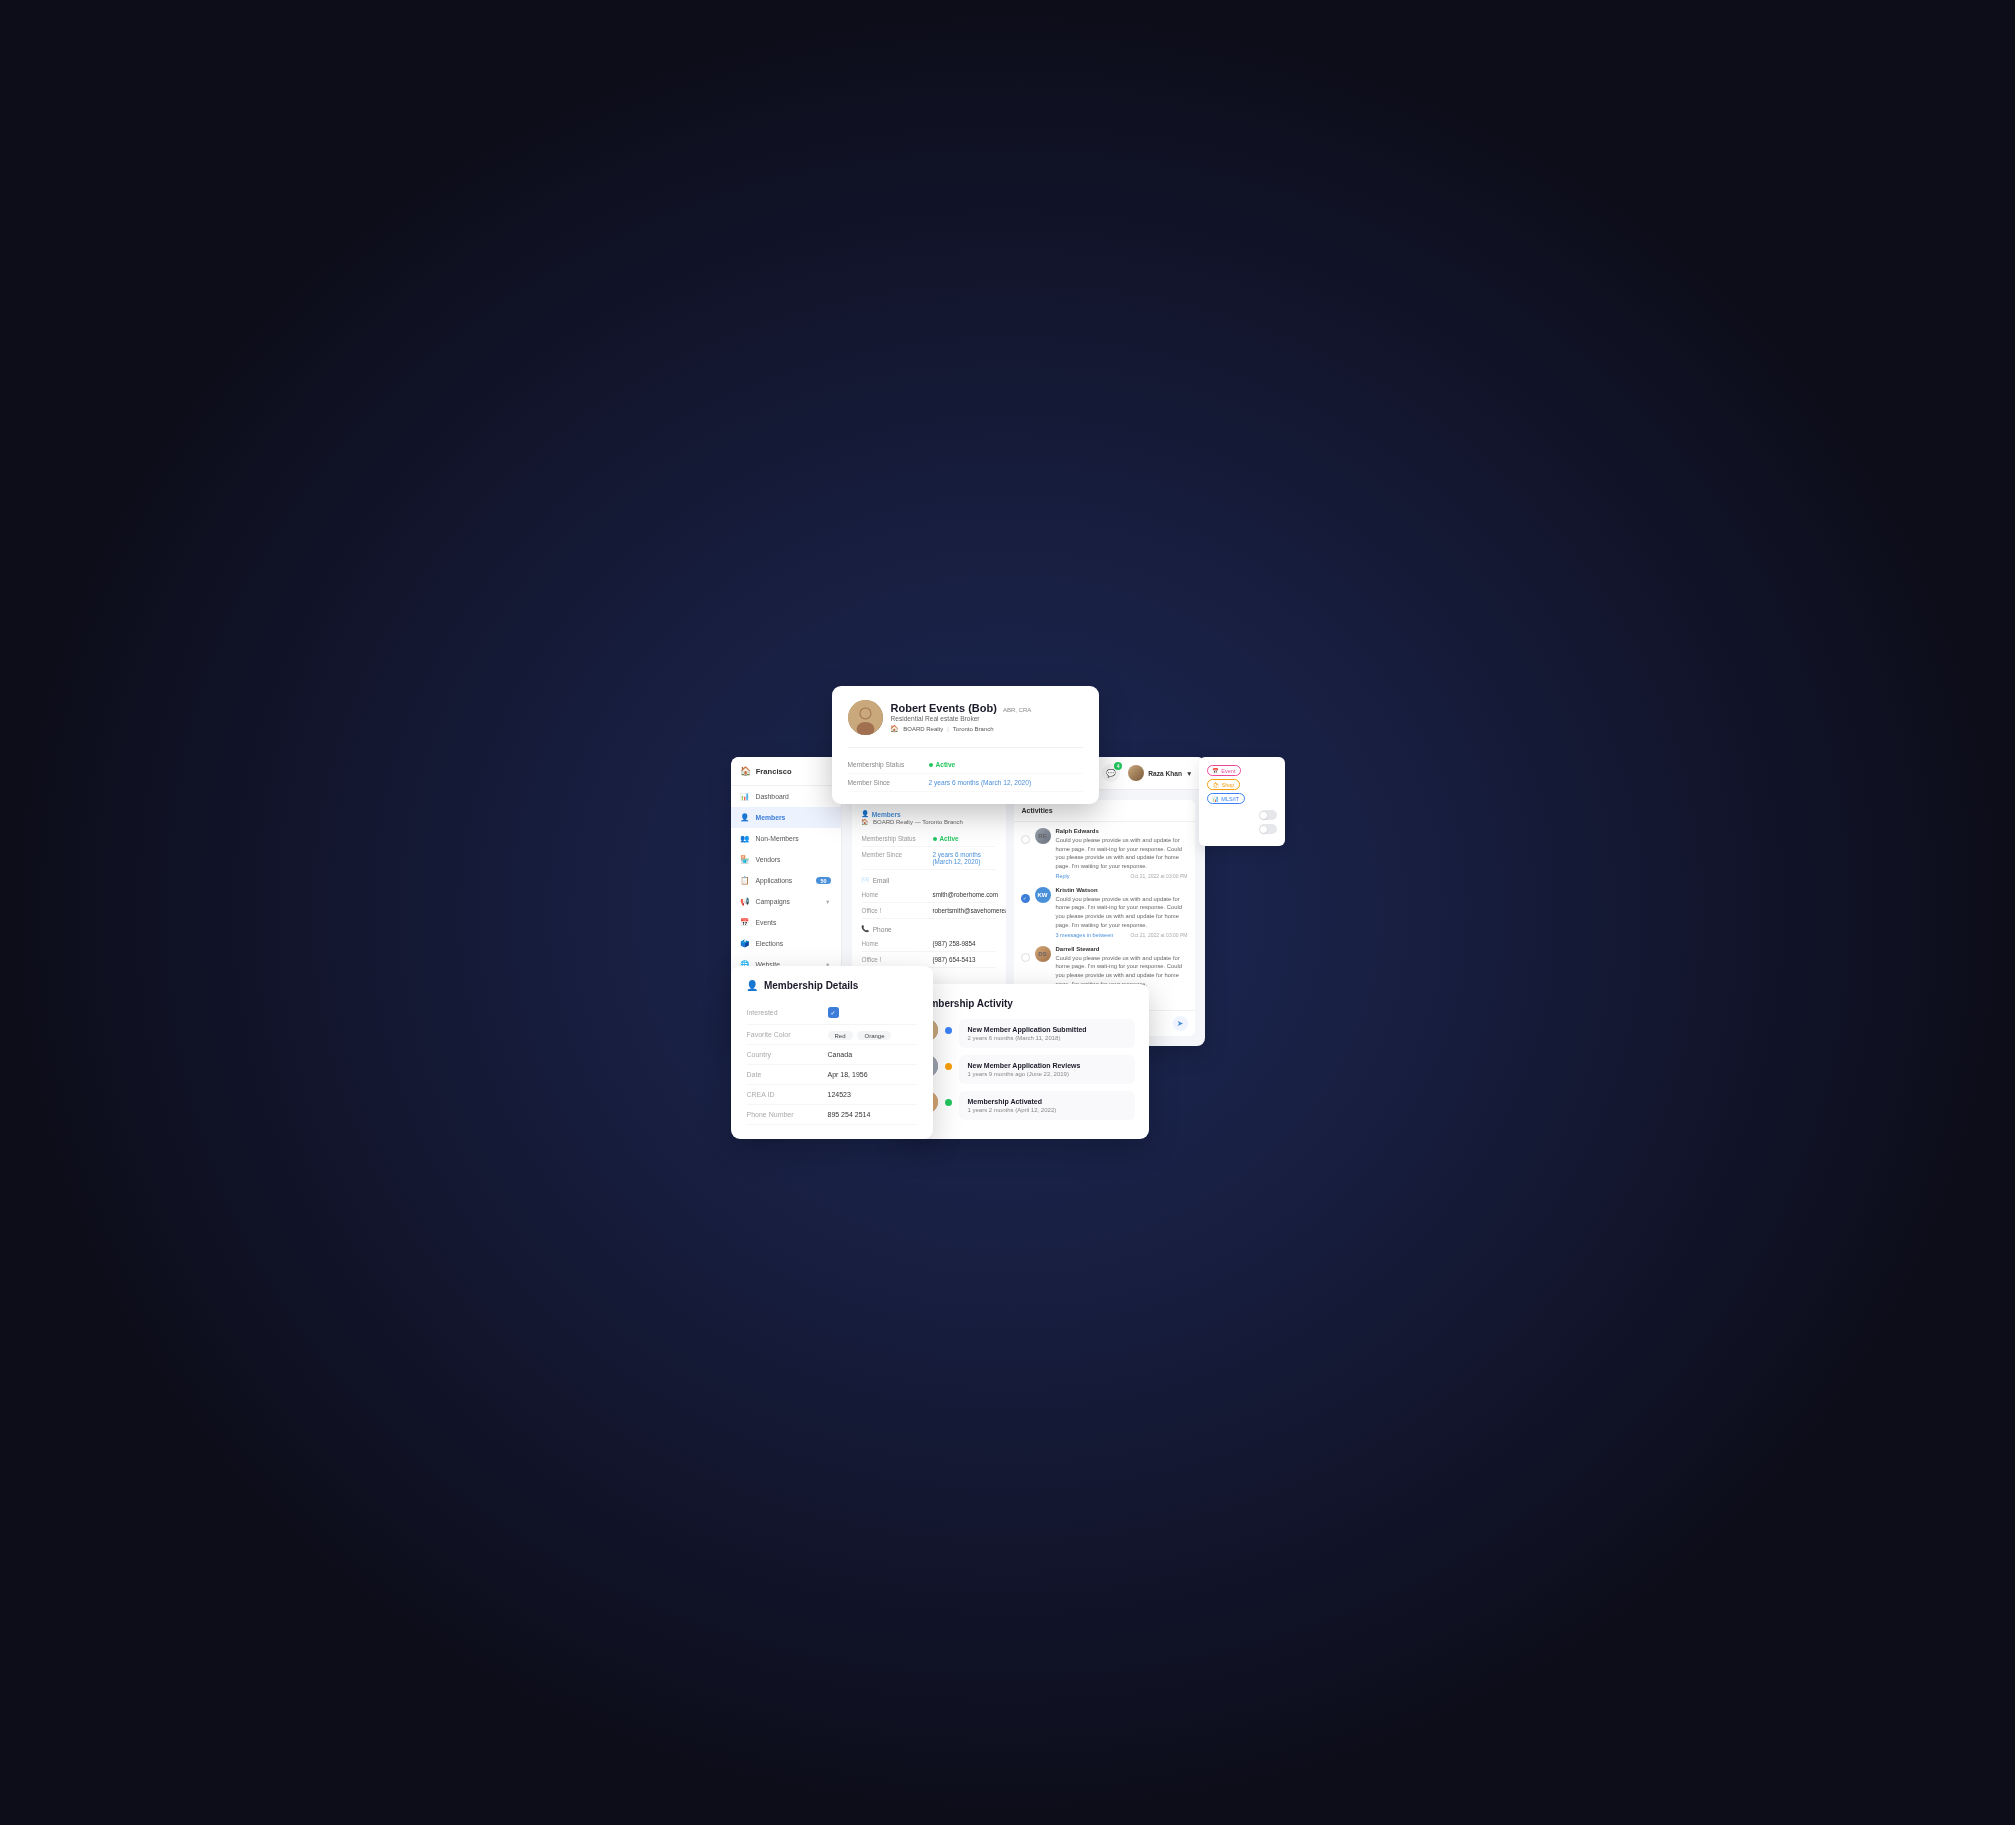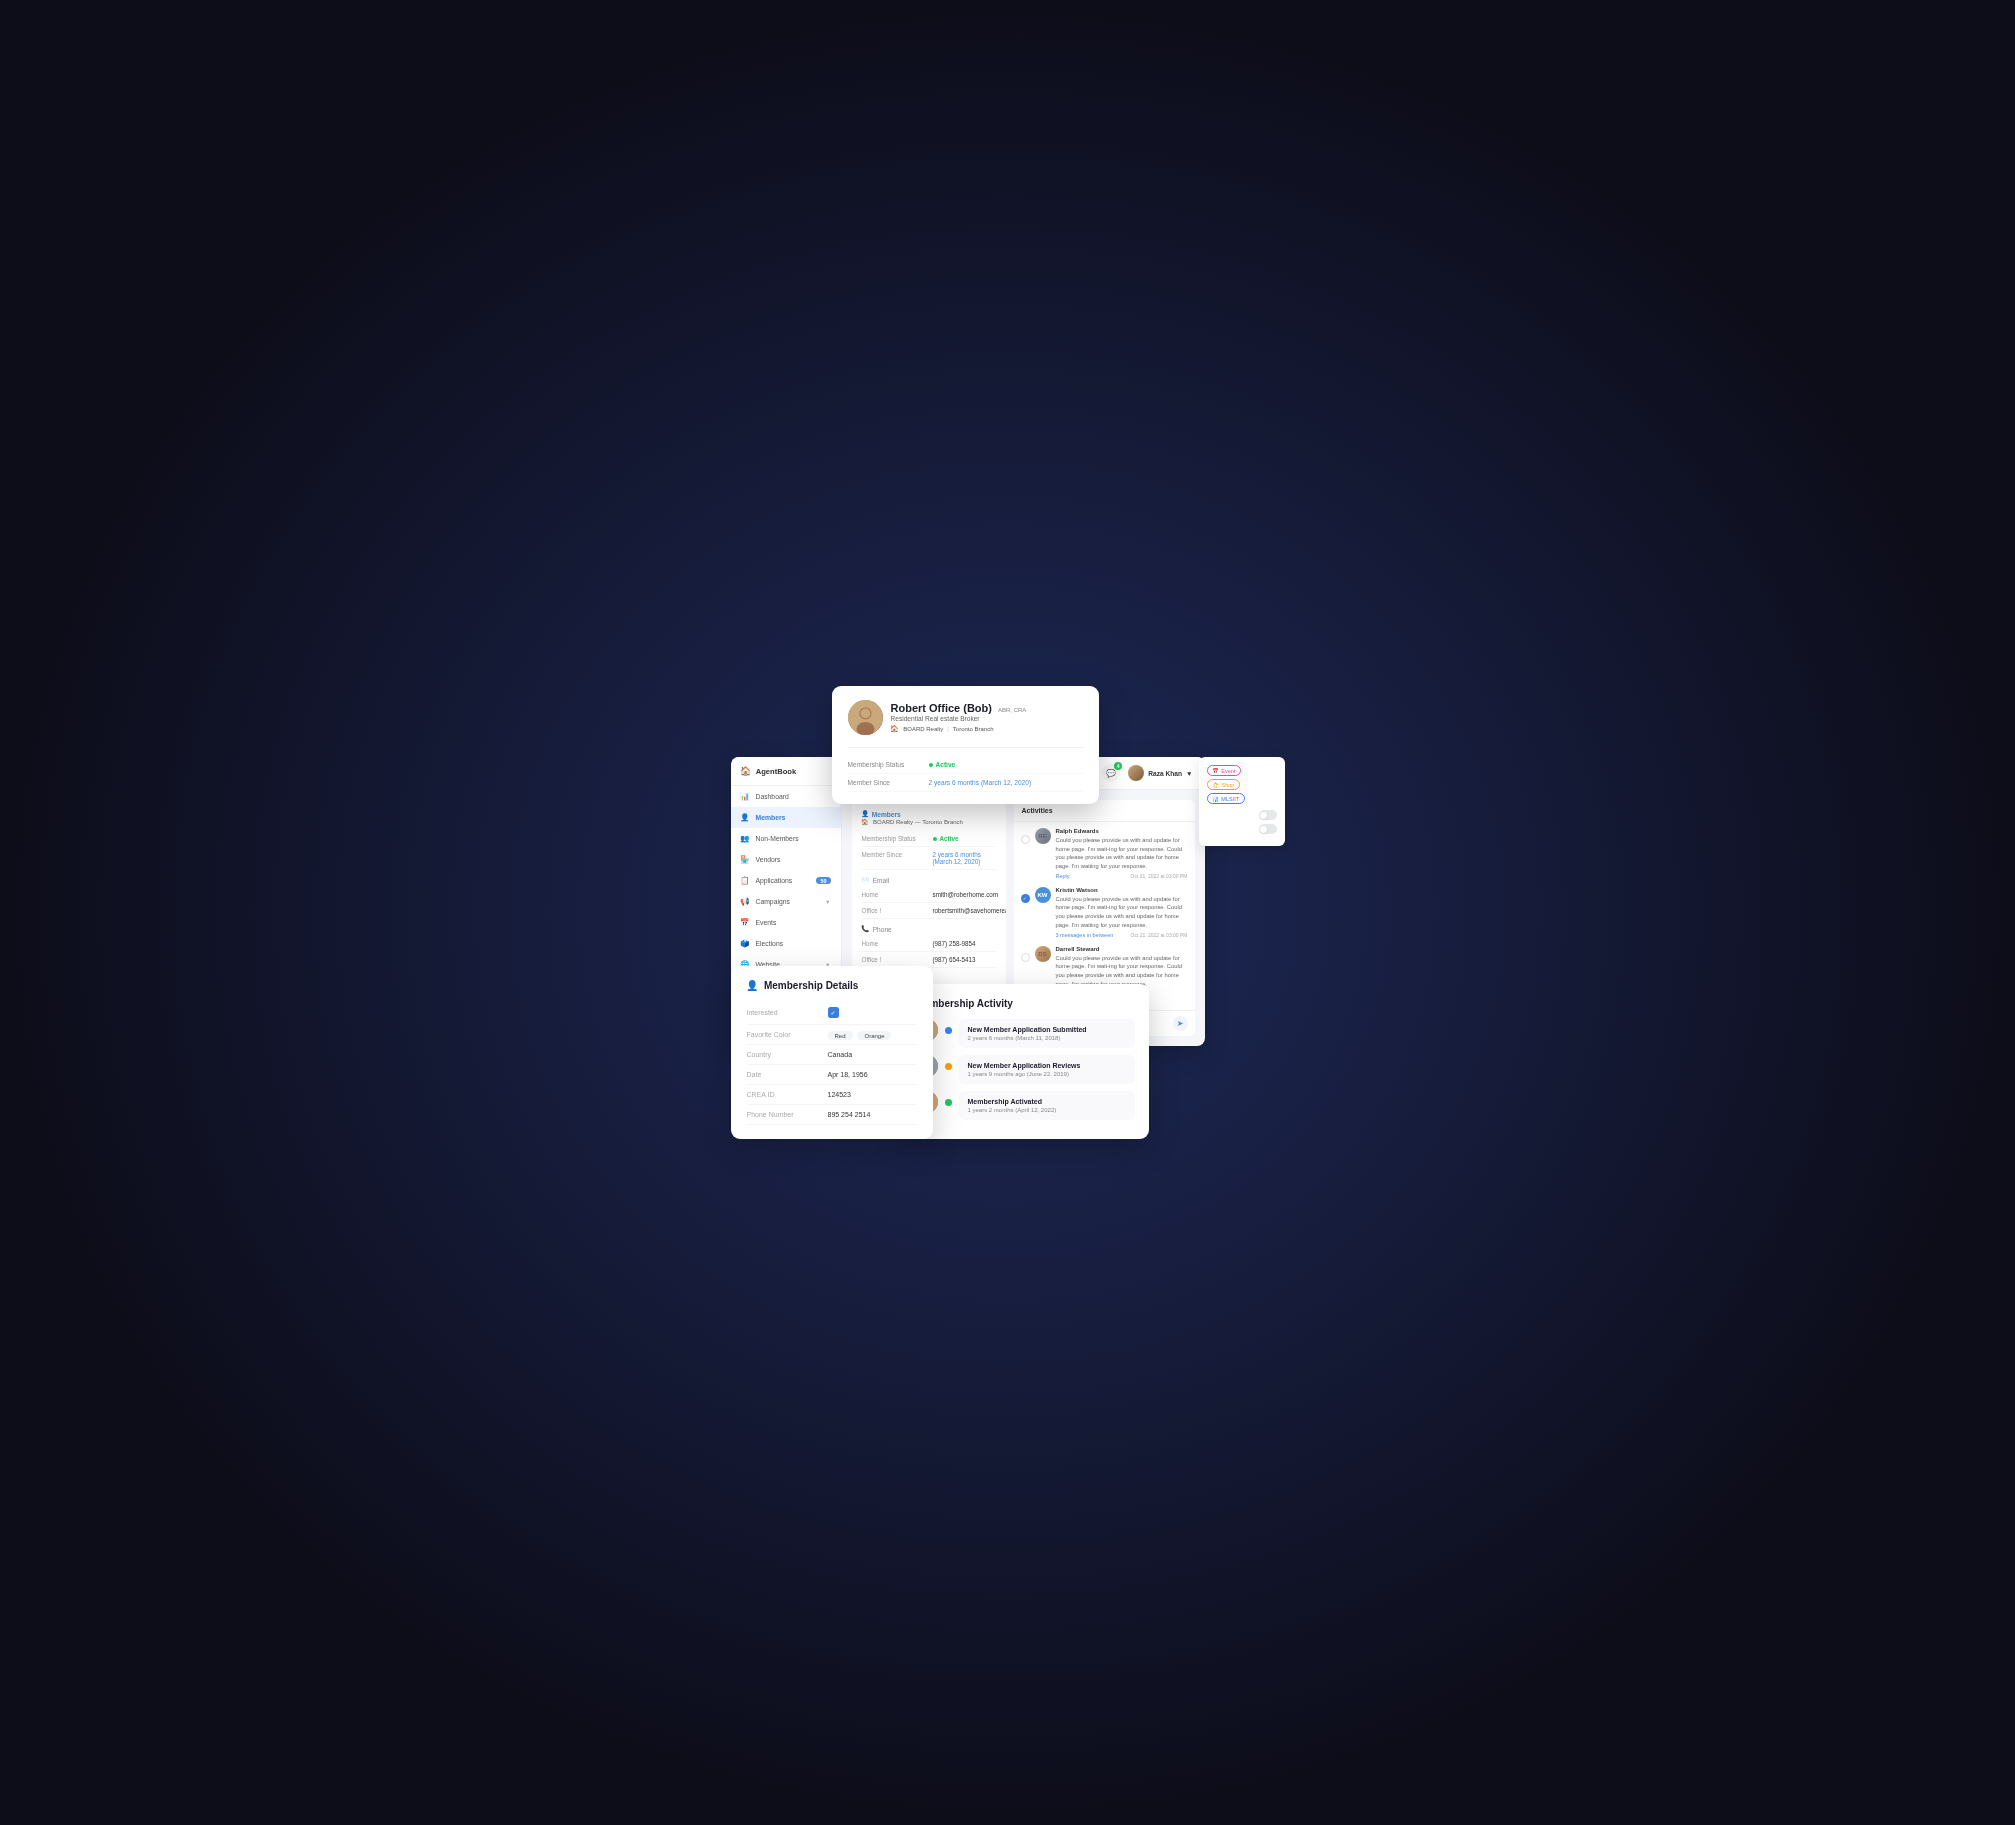--- a/index.html
+++ b/index.html
@@ -567,21 +567,21 @@
       <div class="profile-avatar av-brown">
         <svg viewBox="0 0 70 70" xmlns="http://www.w3.org/2000/svg">
           <circle cx="35" cy="35" r="35" fill="#c9a87c"></circle>
           <circle cx="35" cy="27" r="12" fill="#a07050"></circle>
           <ellipse cx="35" cy="58" rx="18" ry="14" fill="#a07050"></ellipse>
           <circle cx="35" cy="27" r="10" fill="#c9a87c"></circle>
         </svg>
       </div>
       <div class="profile-info">
         <h2>
-          <span>Robert Office (Bob)</span>
+          <span>Robert Events (Bob)</span>
           <span class="profile-credentials">ABR, CRA</span>
         </h2>
         <div class="profile-title">Residential Real estate Broker</div>
         <div class="profile-company">
           <span class="profile-company-icon">🏠</span>
           <span>BOARD Realty</span>
           <span class="pipe">|</span>
           <span>Toronto Branch</span>
         </div>
       </div>
@@ -599,21 +599,21 @@
         <span class="member-since-value">2 years 6 months (March 12, 2020)</span>
       </div>
     </div>
   </div>
 
   <div class="main-app">
 
     <div class="sidebar">
       <div class="sidebar-brand">
         <span class="sidebar-brand-icon">🏠</span>
-        <span>AgentBook</span>
+        <span>Francisco</span>
       </div>
       <div class="sidebar-item">
         <span class="sidebar-icon">📊</span>
         <span>Dashboard</span>
       </div>
       <div class="sidebar-item active">
         <span class="sidebar-icon">👤</span>
         <span>Members</span>
       </div>
       <div class="sidebar-item">

